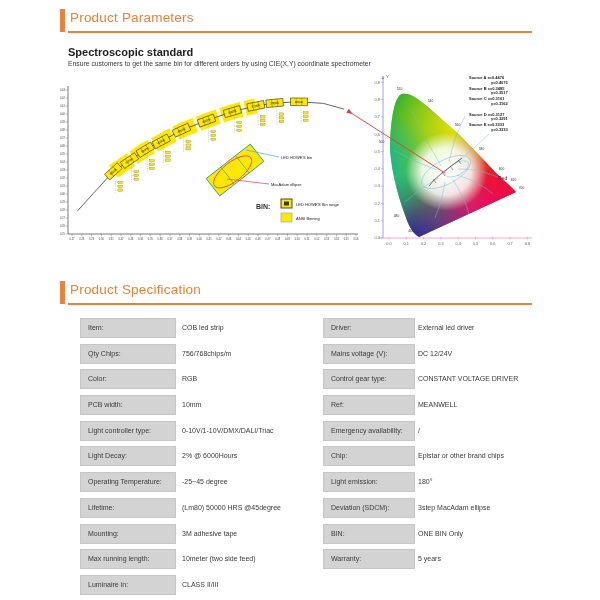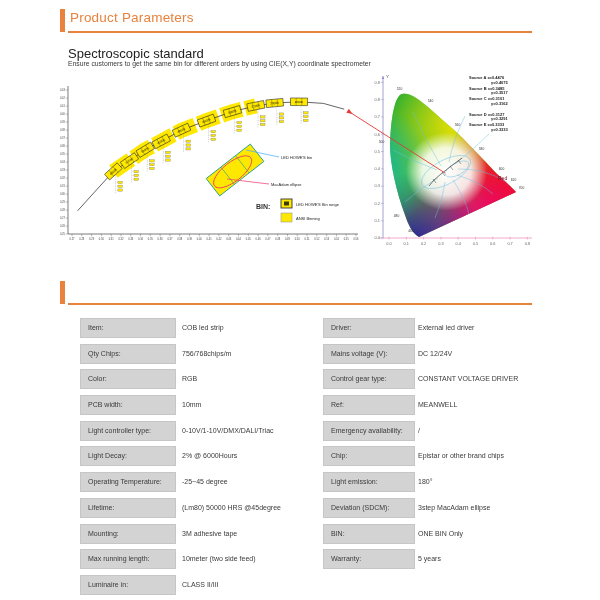--- a/index.html
+++ b/index.html
@@ -1,21 +1,21 @@
 <!DOCTYPE html>
 <html><head>
 <meta charset="utf-8">
 <style>
   html,body{margin:0;padding:0;background:#fff;}
   body{width:600px;height:600px;font-family:"Liberation Sans",sans-serif;}
   .page{position:relative;width:532px;height:600px;background:#fff;overflow:hidden;}
   .accent-bar{position:absolute;width:5px;background:#E8823C;}
   .sec-title{position:absolute;font-size:13.5px;color:#E8823C;letter-spacing:.2px;}
   .sec-underline{position:absolute;height:2px;background:#E8823C;}
-  .sub-title{position:absolute;font-size:13px;font-weight:normal;color:#222;}
+  .sub-title{position:absolute;font-size:11px;font-weight:bold;color:#222;}
   .sub-desc{position:absolute;font-size:6.8px;color:#3a3a3a;}
   svg text{font-family:"Liberation Sans",sans-serif;}
   #spec-rows{position:absolute;left:80px;top:318px;width:470px;}
   .spec-row{position:relative;height:20px;margin-bottom:5.7px;width:470px;}
   .spec-label{position:absolute;top:0;height:20px;background:#D3D3D3;border:1px solid #C6C6C6;
     box-sizing:border-box;font-size:7px;color:#3a3a3a;line-height:18px;padding-left:7px;}
   .spec-value{position:absolute;top:0;height:20px;font-size:7px;color:#3a3a3a;line-height:20px;}
   .cl1{left:0;width:96px;}
   .cv1{left:102px;}
   .cl2{left:243px;width:92px;}
@@ -452,20 +452,21 @@
   <svg style="position:absolute;left:50px;top:75px;pointer-events:none;z-index:5;" width="500" height="180" viewBox="0 0 500 180">
     <defs>
       <marker id="arr" markerWidth="7" markerHeight="6" refX="6" refY="2.5" orient="auto">
         <path d="M6.5,0 L0,2.5 L6.5,5 Z" fill="#e53935"></path>
       </marker>
     </defs>
     <line x1="395" y1="98" x2="298" y2="36" stroke="#e53935" stroke-width="0.9" marker-end="url(#arr)"></line>
   </svg>
 
   <div class="accent-bar" style="left:60px;top:281px;height:23px;"></div>
+  <div class="sec-title" style="left:70px;top:282px;">Product Specification</div>
   <div class="sec-underline" style="left:68px;top:303px;width:472px;"></div>
 
   <div id="spec-rows">
       <div class="spec-row">
         <div class="spec-label cl1">Item:</div>
         <div class="spec-value cv1">COB led strip</div>
         <div class="spec-label cl2">Driver:</div>
         <div class="spec-value cv2">External led driver</div>
       </div>
       <div class="spec-row">

